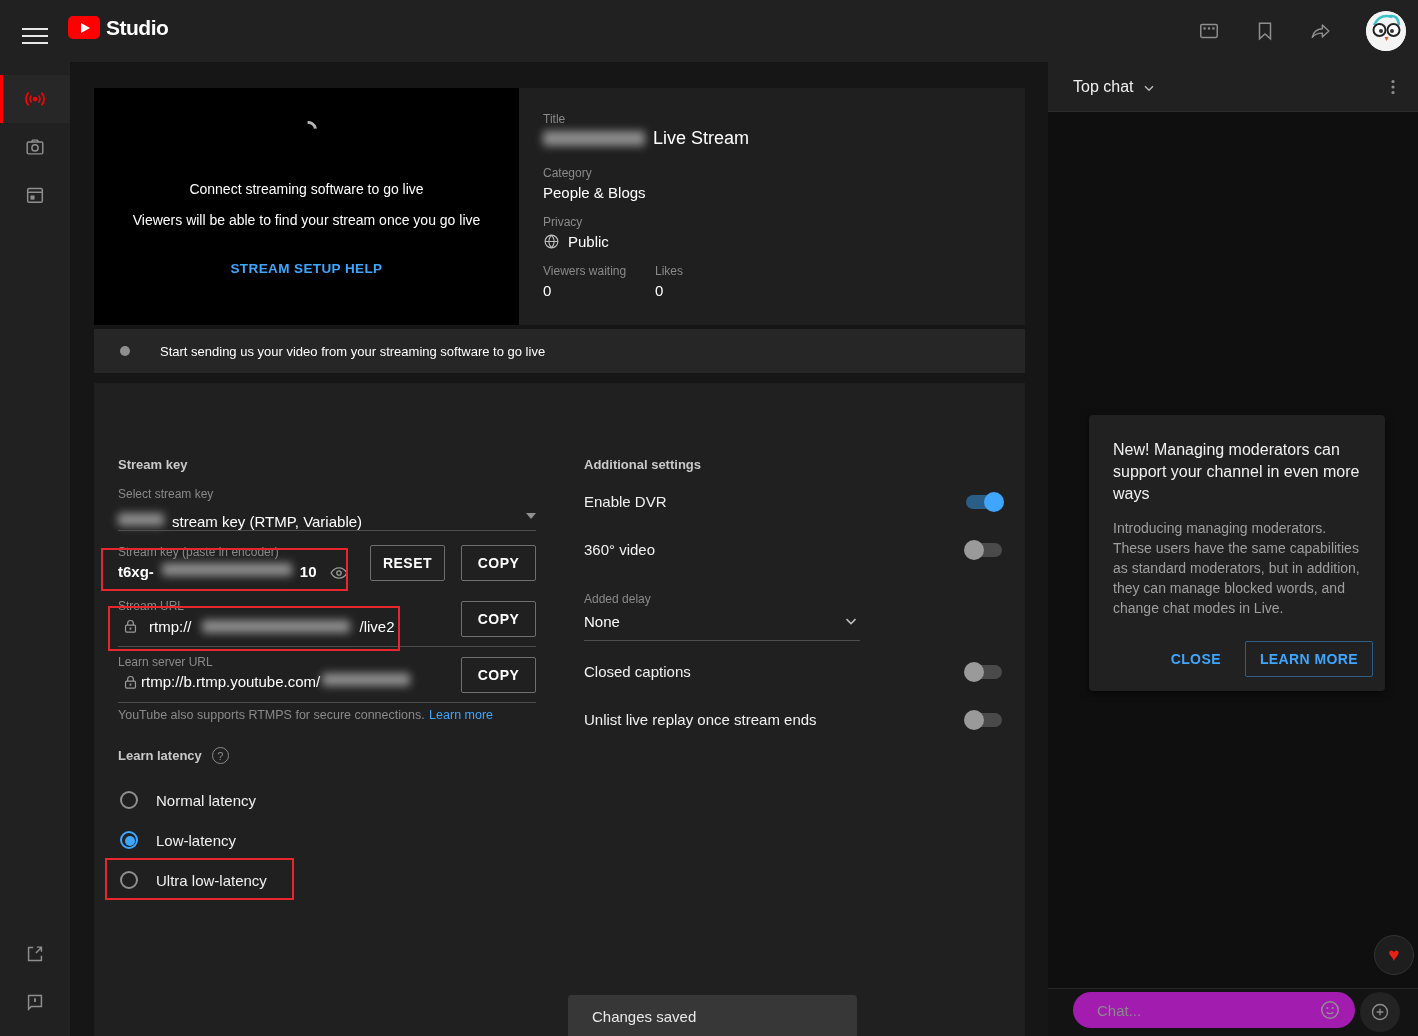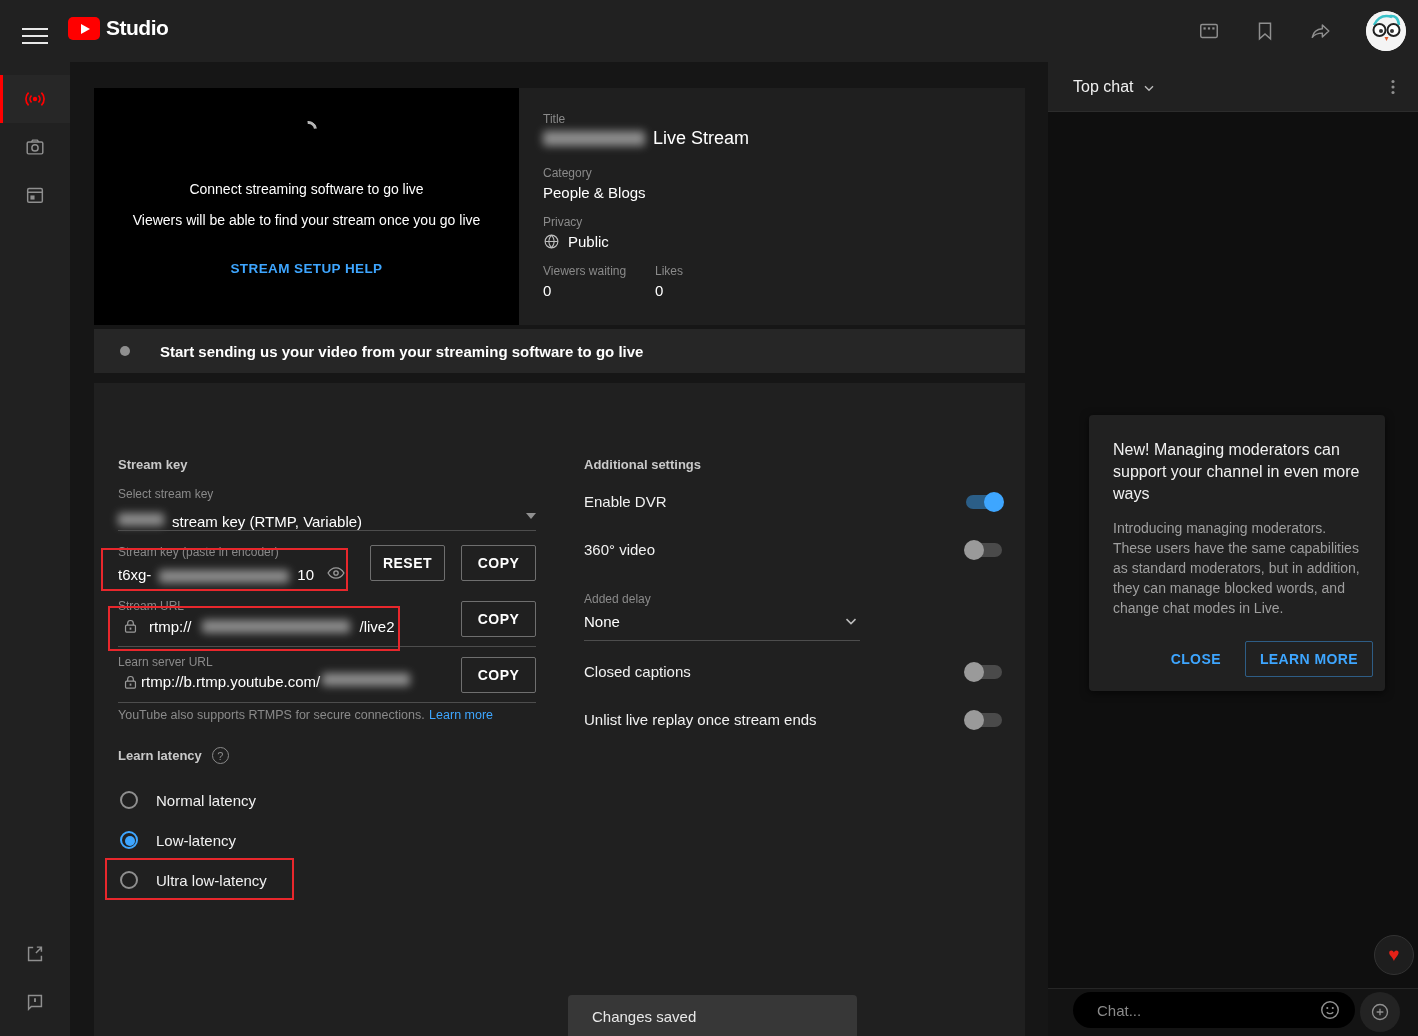--- a/index.html
+++ b/index.html
@@ -4,21 +4,21 @@
 <style>
   * { margin:0; padding:0; box-sizing:border-box; }
   html,body { width:1418px; height:1036px; background:#161616; font-family:"Liberation Sans","DejaVu Sans",sans-serif; }
   .screen { position:relative; width:1418px; height:1036px; overflow:hidden; background:#161616; }
   .abs { position:absolute; }
 
   
   .topbar { position:absolute; left:0; top:0; width:1418px; height:62px; background:#212121; z-index:20; }
   .hamburger { position:absolute; left:22px; top:23px; width:26px; height:18px; cursor:pointer; }
   .hamburger span { display:block; height:2px; background:#e8e8e8; margin:5px 0; }
-  .logo { position:absolute; left:68px; top:16px; display:flex; align-items:flex-end; gap:6px; }
+  .logo { position:absolute; left:68px; top:16px; display:flex; align-items:flex-start; gap:6px; }
   .logo-box { width:32px; height:23px; background:#f00; border-radius:5px; display:flex; align-items:center; justify-content:center; }
   .logo-box .tri { width:0; height:0; border-left:9px solid #fff; border-top:5.5px solid transparent; border-bottom:5.5px solid transparent; margin-left:2px; }
   .brand { color:#fff; font-size:21px; font-weight:700; letter-spacing:-0.5px; }
   .tb-icons { position:absolute; right:12px; top:0; height:62px; display:flex; align-items:center; gap:34px; }
   .tb-ic { width:22px; height:22px; color:#8f8f8f; cursor:pointer; }
   .avatar { width:40px; height:40px; border-radius:50%; overflow:hidden; background:#f4f4f4; cursor:pointer; }
 
   
   .sidebar { position:absolute; left:0; top:62px; width:70px; height:974px; background:#212121; z-index:10; }
   .side-item { position:relative; width:70px; height:48px; display:flex; align-items:center; justify-content:center; color:#8f8f8f; cursor:pointer; }
@@ -35,21 +35,21 @@
   .vid-link { position:absolute; left:0; width:425px; top:173px; text-align:center; color:#3ea6ff; font-size:13.5px; font-weight:700; letter-spacing:.4px; cursor:pointer; }
   .info { position:absolute; left:425px; top:0; width:506px; height:237px; background:#1f1f1f; }
   .lbl { font-size:12px; color:#8a8a8a; }
   .val { font-size:15px; color:#fff; }
   .redact { display:inline-block; background:#a9a9a9; filter:blur(4px); opacity:.8; border-radius:2px; height:13px; vertical-align:middle; }
   .title-row { position:absolute; left:24px; top:40px; color:#fff; font-size:18px; display:flex; align-items:center; gap:8px; }
   .obtn { border:1px solid #6f6f6f; border-radius:2px; color:#fff; font-size:14px; font-weight:700; letter-spacing:.5px; background:transparent; display:flex; align-items:center; justify-content:center; cursor:pointer; }
   .edit-btn { position:absolute; left:832px; top:30px; width:68px; height:35px; }
   .statusbar { position:absolute; left:94px; top:329px; width:931px; height:44px; background:#262626; display:flex; align-items:center; }
   .statusdot { width:10px; height:10px; border-radius:50%; background:#8f8f8f; margin-left:26px; }
-  .statusmsg { color:#fff; font-size:15px; margin-left:30px;font-weight:bold; }
+  .statusmsg { color:#fff; font-size:13px; margin-left:30px; }
 
   
   .card { position:absolute; left:94px; top:383px; width:931px; height:653px; background:#202020; }
   .tabbar { position:absolute; left:0; top:0; width:931px; height:47px; border-bottom:1px solid #383838; }
   .tab { position:absolute; top:0; height:47px; display:flex; align-items:center; font-size:14px; font-weight:700; letter-spacing:.3px; color:#aaa; cursor:pointer; }
   .tab.active { color:#3ea6ff; }
   .tab.active::after { content:""; position:absolute; left:0; bottom:0; width:100%; height:3px; background:#3ea6ff; }
   .h16 { font-size:13px; font-weight:700; color:#c9c9c9; }
   .underline { position:absolute; height:1px; background:#4d4d4d; }
   .caret-tri { width:0; height:0; border-left:5px solid transparent; border-right:5px solid transparent; border-top:6px solid #909090; }
@@ -78,21 +78,21 @@
   .chat-title { color:#f1f1f1; font-size:16px; margin-left:25px; display:flex; align-items:flex-end; gap:8px; cursor:pointer; }
   .kebab { position:absolute; right:14px; top:14px; width:22px; height:22px; color:#8f8f8f; cursor:pointer; }
   .promo { position:absolute; left:41px; top:353px; width:296px; height:276px; background:#212121; border-radius:4px; box-shadow:0 2px 8px rgba(0,0,0,.6); padding:24px; }
   .promo-title { color:#f1f1f1; font-size:16px; line-height:22px; }
   .promo-body { color:#9f9f9f; font-size:14px; line-height:20px; margin-top:13px; }
   .promo-btns { position:absolute; right:12px; bottom:14px; display:flex; align-items:center; gap:10px; }
   .txtbtn { color:#3ea6ff; font-size:14px; font-weight:700; letter-spacing:.4px; padding:9px 14px; background:transparent; border:none; cursor:pointer; }
   .lm-btn { border:1px solid rgba(62,166,255,.45); border-radius:2px; }
   .heart-btn { position:absolute; left:326px; top:873px; width:40px; height:40px; border-radius:50%; background:#1e1e1e; border:1px solid #333; display:flex; align-items:center; justify-content:center; color:#e62117; font-size:19px; cursor:pointer; }
   .chat-inrow { position:absolute; left:0; bottom:0; width:370px; height:48px; background:#131313; border-top:1px solid #262626; }
-  .chat-pill { position:absolute; left:25px; top:3px; width:282px; height:36px; background:#000000; border-radius:21px; display:flex; align-items:center; }
+  .chat-pill { position:absolute; left:25px; top:3px; width:282px; height:36px; background:#a21caf; border-radius:21px; display:flex; align-items:center; }
   .chat-input { flex:1; background:transparent; border:none; outline:none; color:#ddd; font-size:15px; padding-left:24px; font-family:inherit; }
   .chat-input::placeholder { color:#8a8a8a; }
   .emoji-ic { width:22px; height:22px; color:#909090; margin-right:14px; cursor:pointer; }
   .plus-btn { position:absolute; left:312px; top:3px; width:40px; height:40px; border-radius:50%; background:#232323; display:flex; align-items:center; justify-content:center; color:#909090; cursor:pointer; }
 
   svg { display:block; }
 </style>
 </head>
 <body>
 
@@ -225,21 +225,21 @@
     <div class="lbl abs" style="left:24px; top:104px;">Select stream key</div>
     <div class="abs" style="left:24px; top:130px; width:418px; display:flex; align-items:flex-start;">
       <span class="redact" style="width:46px;"></span>
       <span class="val" style="margin-left:8px;">stream key (RTMP, Variable)</span>
       <span style="flex:1"></span>
       <span class="caret-tri"></span>
     </div>
     <div class="underline" style="left:24px; top:147px; width:418px;"></div>
 
     <div class="lbl abs" style="left:24px; top:162px;">Stream key (paste in encoder)</div>
-    <div class="abs" style="left:24px; top:180px; width:320px; display:flex; align-items:flex-end;">
+    <div class="abs" style="left:24px; top:180px; width:320px; display:flex; align-items:flex-start;font-weight:bold;">
       <span class="val">t6xg-</span>
       <span class="redact" style="width:130px; margin:0 8px;"></span>
       <span class="val">10</span>
       <svg style="margin-left:12px;" viewBox="0 0 24 24" width="20" height="20" fill="none" stroke="#9a9a9a" stroke-width="1.6">
         <path d="M2.5 12S6 5.8 12 5.8 21.5 12 21.5 12 18 18.2 12 18.2 2.5 12 2.5 12z"></path>
         <circle cx="12" cy="12" r="2.6"></circle>
       </svg>
     </div>
     <button class="obtn copybtn" style="left:276px; top:162px;">RESET</button>
     <button class="obtn copybtn" style="left:367px; top:162px;">COPY</button>

